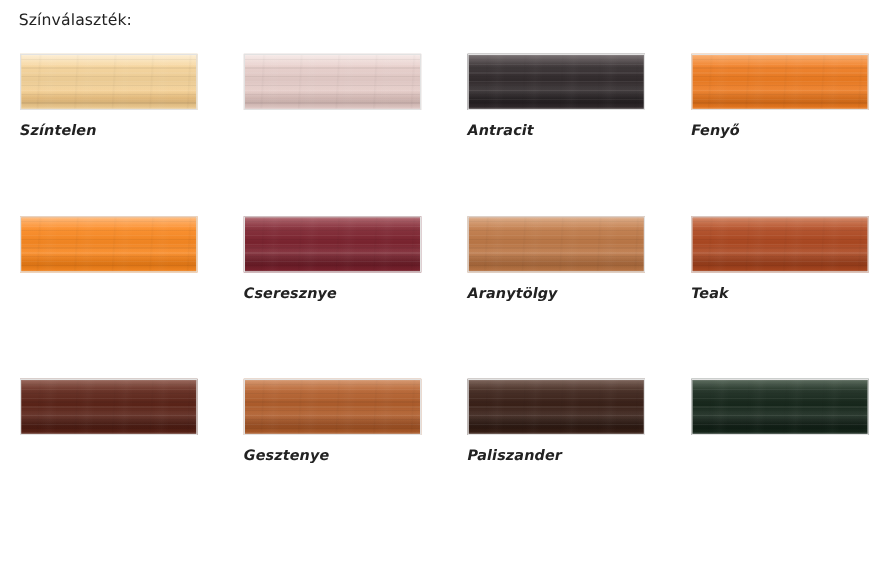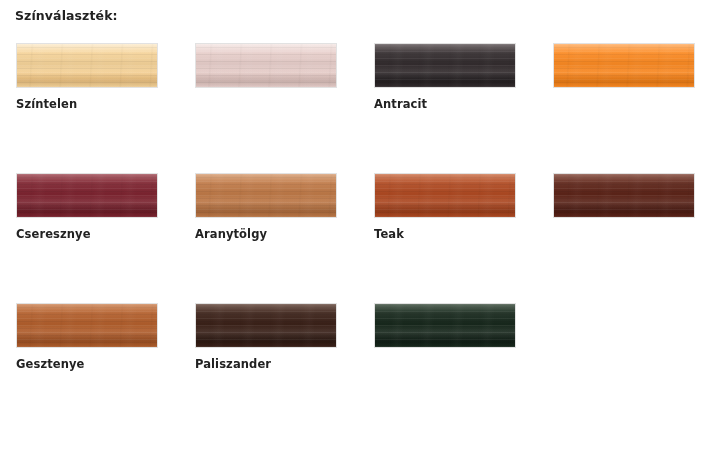--- a/index.html
+++ b/index.html
@@ -18,21 +18,21 @@
   #color-picker-panel {
     position: relative;
     width: 709px;
     height: 454px;
     box-sizing: border-box;
     padding: 8px 0 0 0;
   }
 
   #panel-title {
     font-size: 12.5px;
-    font-weight: bold;
+    font-weight: normal;
     color: #222222;
     letter-spacing: 0.1px;
     margin: 0 0 0 15px;
     padding: 0;
     line-height: 16px;
   }
 
   #swatch-grid {
     position: absolute;
     top: 43px;
@@ -105,20 +105,21 @@
     );
   }
 
   .swatch-label {
     margin-top: 9px;
     font-size: 11.5px;
     font-weight: bold;
     color: #222222;
     line-height: 14px;
     letter-spacing: 0.1px;
+    font-style: italic;
   }
 </style>
 </head>
 <body>
 
 <div id="color-picker-panel">
 
   <h2 id="panel-title">Színválaszték:</h2>
 
   <div id="swatch-grid">
@@ -139,20 +140,28 @@
       </div>
       <div class="swatch-cell">
         <div class="swatch-chip" style="background-color: rgb(51, 44, 46); background-image: linear-gradient(rgb(74, 64, 66) 0%, rgb(51, 44, 46) 22%, rgb(51, 44, 46) 58%, rgb(34, 29, 31) 82%, rgb(51, 44, 46) 100%);">
           <span class="grain-bands"></span>
           <span class="grain-streaks"></span>
           <span class="grain-sheen"></span>
         </div>
         <div class="swatch-label">Antracit</div>
       </div>
       <div class="swatch-cell">
+        <div class="swatch-chip" style="background-color: rgb(240, 125, 34); background-image: linear-gradient(rgb(247, 148, 67) 0%, rgb(240, 125, 34) 22%, rgb(240, 125, 34) 58%, rgb(224, 111, 23) 82%, rgb(240, 125, 34) 100%);">
+          <span class="grain-bands"></span>
+          <span class="grain-streaks"></span>
+          <span class="grain-sheen"></span>
+        </div>
+        <div class="swatch-label">Fenyő</div>
+      </div>
+      <div class="swatch-cell">
         <div class="swatch-chip" style="background-color: rgb(251, 138, 35); background-image: linear-gradient(rgb(255, 160, 74) 0%, rgb(251, 138, 35) 22%, rgb(251, 138, 35) 58%, rgb(240, 124, 18) 82%, rgb(251, 138, 35) 100%);">
           <span class="grain-bands"></span>
           <span class="grain-streaks"></span>
           <span class="grain-sheen"></span>
         </div>
       </div>
       <div class="swatch-cell">
         <div class="swatch-chip" style="background-color: rgb(126, 36, 48); background-image: linear-gradient(rgb(147, 52, 63) 0%, rgb(126, 36, 48) 22%, rgb(126, 36, 48) 58%, rgb(107, 27, 38) 82%, rgb(126, 36, 48) 100%);">
           <span class="grain-bands"></span>
           <span class="grain-streaks"></span>

